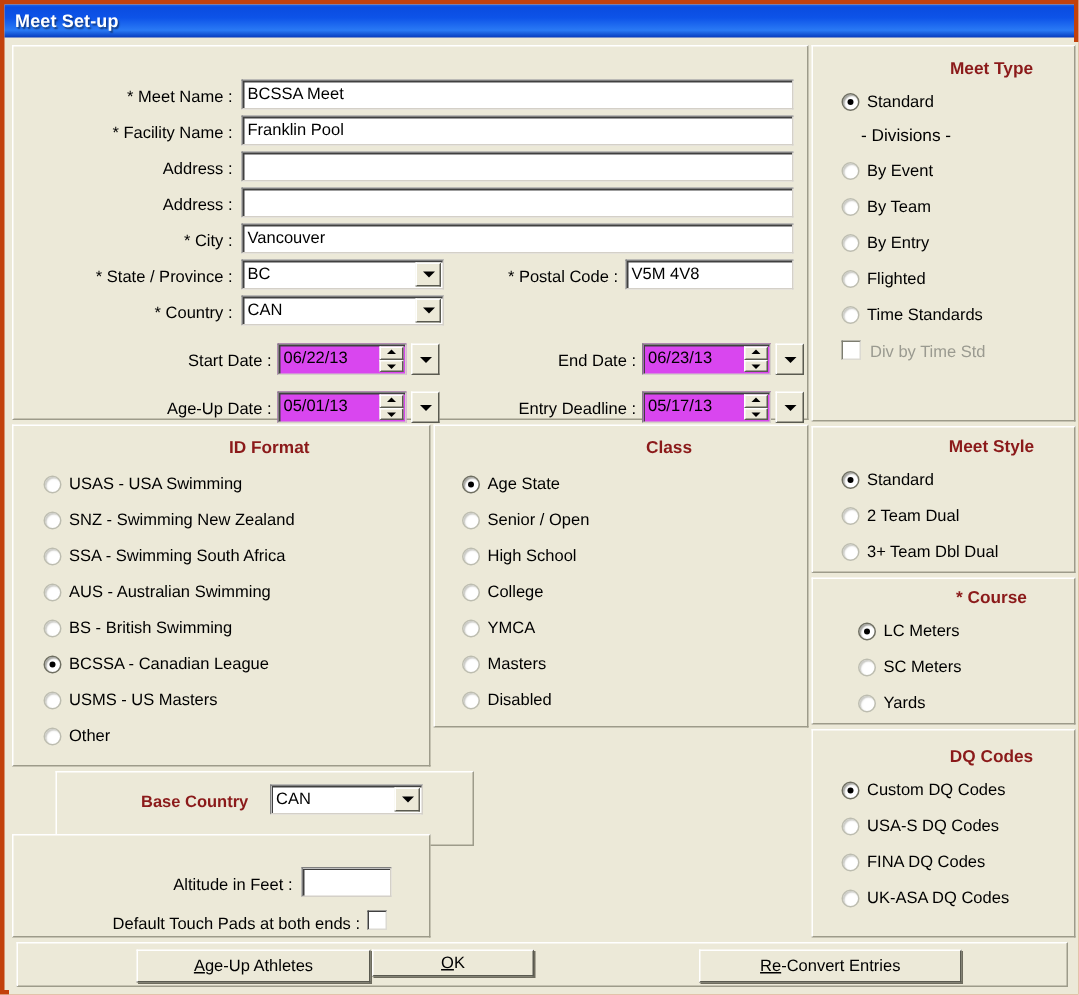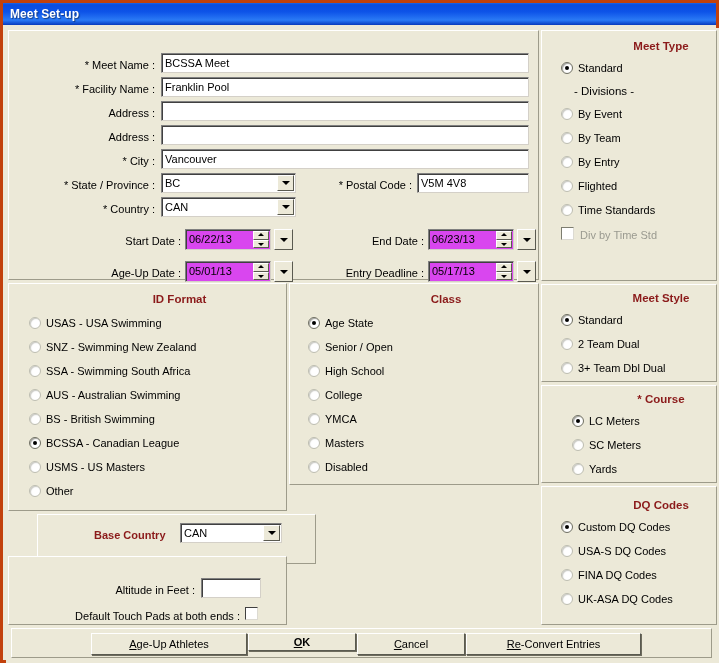--- a/index.html
+++ b/index.html
@@ -584,25 +584,22 @@
       <div class="radio dim" style="left:19px; top:106px;">
         <span class="rdot"></span>
         <span class="rlabel">UK-ASA DQ Codes</span>
       </div>
     </div>
 
     <div class="btnbar">
       <div class="btn" style="left:79px; top:4px; width:156px; height:22px;">
         <span><u>A</u><span>ge-Up Athletes</span></span>
       </div>
-      <div class="btn" style="left:236px; top:4px; width:108px; height:18px;font-weight:bold;">
+      <div class="btn" style="left:236px; top:4px; width:108px; height:18px;">
         <span><u>O</u><span>K</span></span>
-      </div>
-      <div class="btn" style="left:345px; top:4px; width:108px; height:22px;">
-        <span><u>C</u><span>ancel</span></span>
       </div>
       <div class="btn" style="left:454px; top:4px; width:175px; height:22px;">
         <span><u>Re</u><span>-Convert Entries</span></span>
       </div>
     </div>
 
   </div>
 </div>
 
 </body></html>

